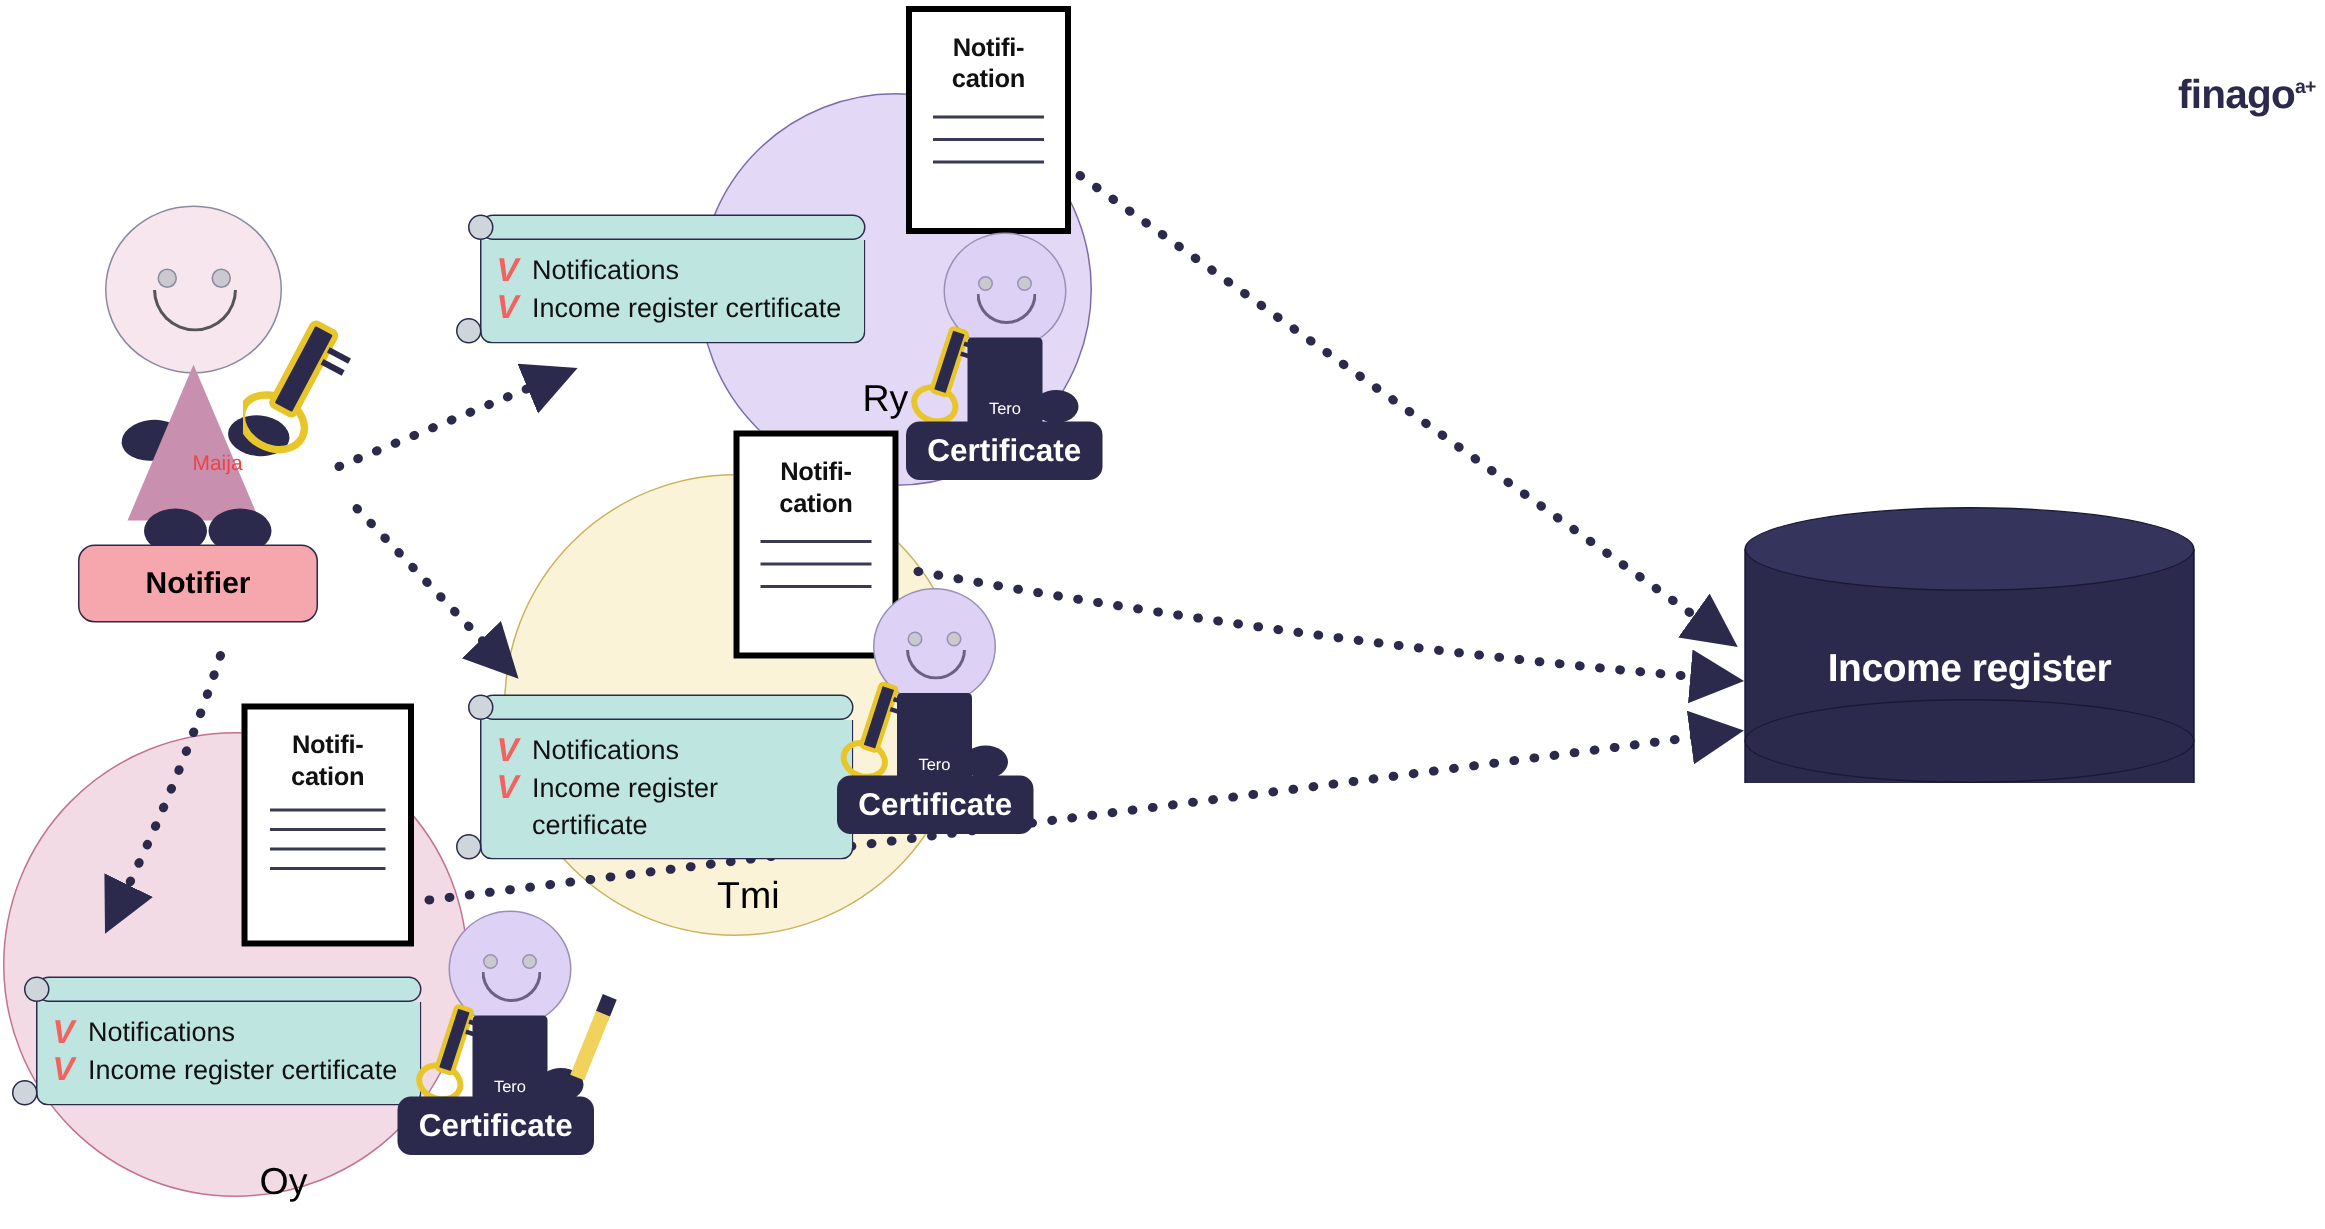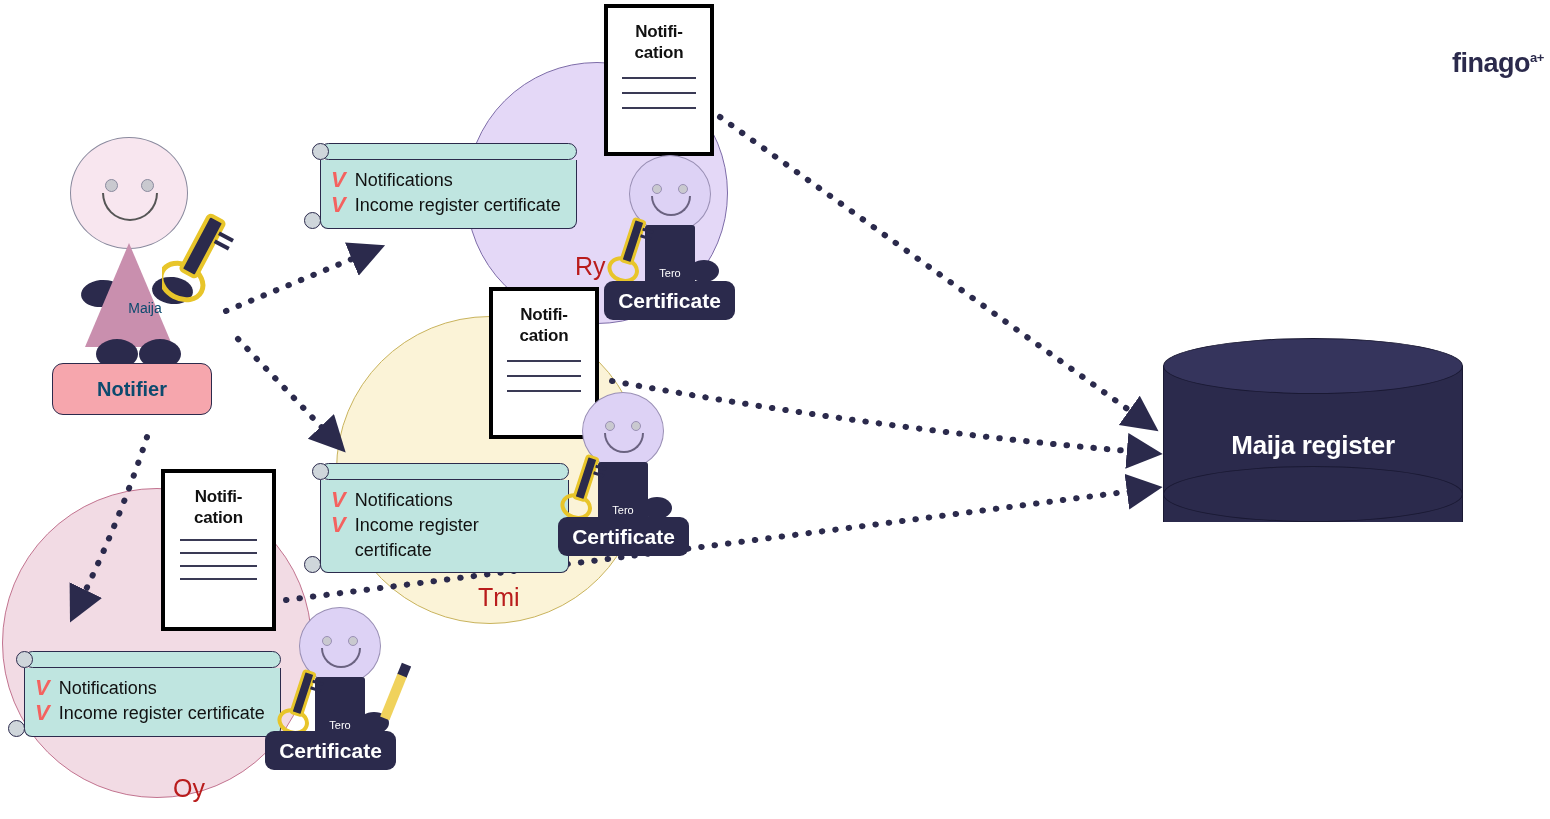--- a/index.html
+++ b/index.html
@@ -15,21 +15,21 @@
   .logo {
     position: absolute; left: 1452px; top: 50px;
     font-size: 27px; font-weight: 700; color: #2b2a4c;
     letter-spacing: -0.5px; line-height: 1;
   }
   .logo sup { font-size: 13px; font-weight: 700; vertical-align: super; letter-spacing: -0.5px;}
 
   
   .circle { position: absolute; border-radius: 50%; }
   .circle-label {
-    position: absolute; font-size: 25px; color: #b91c1c;
+    position: absolute; font-size: 25px; color: #000000;
     font-family: "Liberation Sans", sans-serif; white-space: nowrap;
   }
   #circle-ry   { left: 466px; top: 62px;  width: 262px; height: 262px;
                  background: #e4d8f7; border: 1.4px solid #7d6ca8; }
   #circle-tmi  { left: 336px; top: 316px; width: 308px; height: 308px;
                  background: #fbf3d7; border: 1.4px solid #c9b35c; }
   #circle-oy   { left: 2px;   top: 488px; width: 310px; height: 310px;
                  background: #f2dbe4; border: 1.4px solid #c2738f; }
 
   
@@ -114,33 +114,33 @@
   }
   .maija-body {
     position: absolute; left: 31px; top: 106px;
     width: 0; height: 0;
     border-left: 44px solid transparent;
     border-right: 44px solid transparent;
     border-bottom: 104px solid #c98fae;
   }
   .maija-name {
     position: absolute; left: 46px; top: 163px; width: 90px;
-    text-align: center; color: #0c4a6e; font-size: 14px;
+    text-align: center; color: #ef4444; font-size: 14px;
   }
   .m-limb { position: absolute; background: #2b2a4c; border-radius: 50%; }
   .m-arm-l { left: 27px; top: 143px; width: 41px; height: 27px; transform: rotate(-6deg); }
   .m-arm-r { left: 98px; top: 140px; width: 41px; height: 27px; transform: rotate(6deg); }
   .m-leg-l { left: 42px; top: 202px; width: 42px; height: 30px; }
   .m-leg-r { left: 85px; top: 202px; width: 42px; height: 30px; }
   .notifier-badge {
     position: absolute; left: -2px; top: 226px;
     width: 160px; height: 52px;
     background: #f6a6ad; border: 1.4px solid #2b2a4c; border-radius: 11px;
     display: flex; align-items: center; justify-content: center;
-    color: #0c4a6e; font-weight: 700; font-size: 20px;
+    color: #000000; font-weight: 700; font-size: 20px;
   }
 
   
   .key-wrap { position: absolute; }
 
   
   .tero { position: absolute; width: 170px; height: 170px; text-decoration: underline; }
   .tero-head {
     position: absolute; left: 34px; top: 0;
     width: 82px; height: 78px; border-radius: 50%;
@@ -442,16 +442,16 @@
     </div>
   </div>
   <div class="cert-badge" id="cert-oy">
     <span>Certificate</span>
   </div>
 
   <div id="income-register">
     <div class="cyl-body"></div>
     <div class="cyl-bottom"></div>
     <div class="cyl-top"></div>
-    <div class="cyl-label">Maija register</div>
+    <div class="cyl-label">Income register</div>
   </div>
 
 </div>
 
 </body></html>

